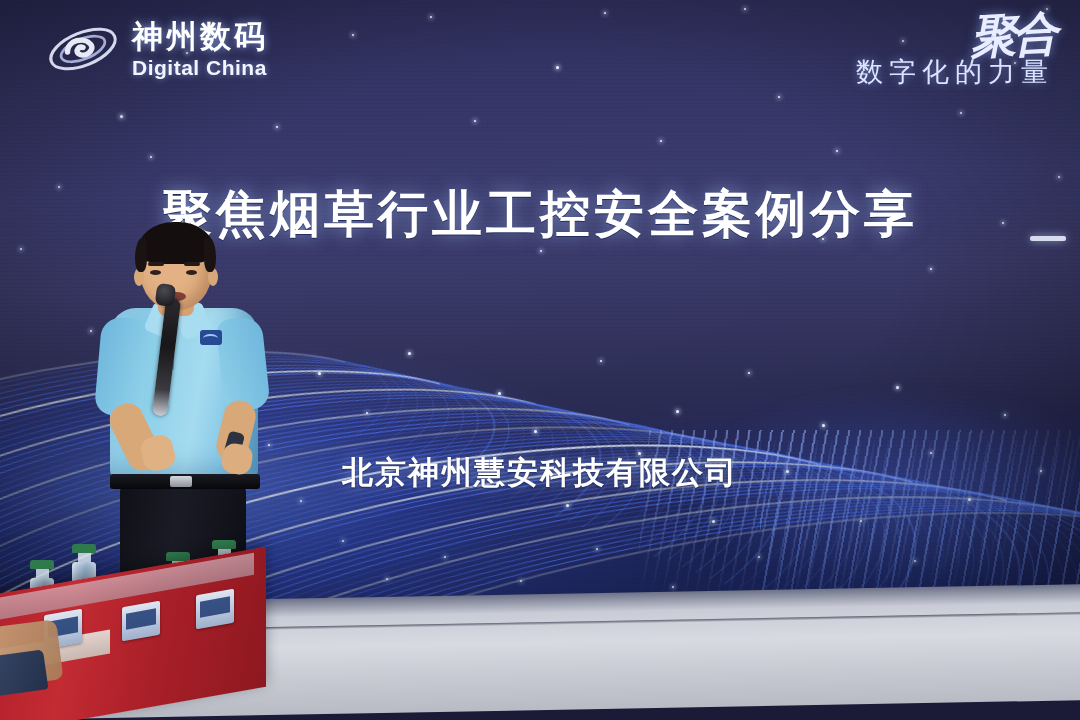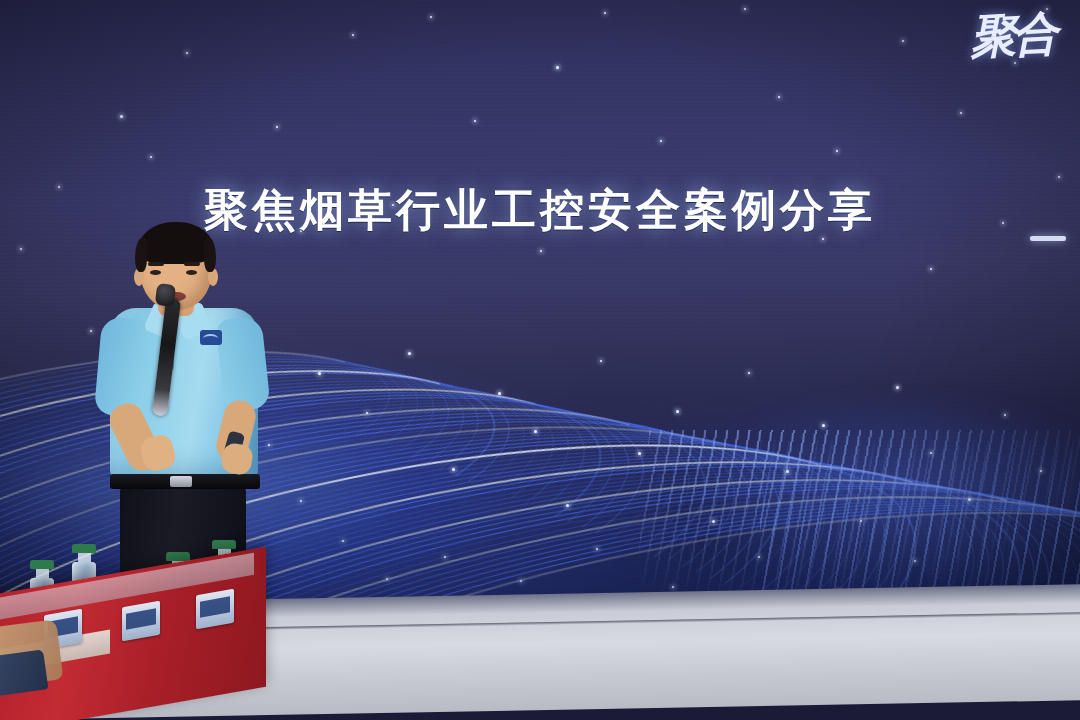--- a/index.html
+++ b/index.html
@@ -104,21 +104,21 @@
     display:inline-block;
   }
   .brand-sub{
     font-size:27px;color:#dde4ff;letter-spacing:6px;margin-top:-2px;
     font-family:"DejaVu Sans","Liberation Sans",sans-serif;
     text-shadow:0 0 8px rgba(150,180,255,.55);
   }
 
   .slide-title{
     position:absolute;left:0;right:0;top:181px;text-align:center;
-    font-size:44px;font-weight:700;color:#ffffff;letter-spacing:4px;
+    font-size:50px;font-weight:700;color:#ffffff;letter-spacing:4px;
     font-family:"DejaVu Sans","Liberation Sans",sans-serif;
     text-shadow:0 1px 0 rgba(30,40,90,.9),0 0 18px rgba(170,200,255,.55);
   }
   .slide-date{
     position:absolute;left:0;right:0;top:348px;text-align:center;
     font-size:29px;font-weight:700;color:#f4f7ff;letter-spacing:1px;
     font-family:"DejaVu Sans","Liberation Sans",sans-serif;
     text-shadow:0 0 12px rgba(160,190,255,.55);
   }
   .slide-company{
@@ -413,28 +413,41 @@
         <span class="dot" style="left: 58px; top: 186px; width: 2px; height: 2px;"></span>
         <span class="dot" style="left: 20px; top: 248px; width: 2px; height: 2px;"></span>
         <span class="dot" style="left: 90px; top: 330px; width: 2px; height: 2px;"></span>
         <span class="dot" style="left: 1058px; top: 176px; width: 2px; height: 2px;"></span>
         <span class="dot" style="left: 986px; top: 26px; width: 2px; height: 2px;"></span>
       </div>
 
     <div class="led-noise"></div>
     <div class="led-vignette"></div>
 
+    <div class="logo-dc">
+      <svg class="logo-mark" viewBox="0 0 100 80">
+        <ellipse cx="50" cy="40" rx="44" ry="21" fill="none" stroke="#e8ecff" stroke-width="4" transform="rotate(-22 50 40)" opacity=".95"></ellipse>
+        <ellipse cx="50" cy="40" rx="30" ry="13" fill="none" stroke="#cdd8ff" stroke-width="3.5" transform="rotate(-22 50 40)" opacity=".8"></ellipse>
+        <path d="M30 44 C30 28, 52 24, 60 34 C66 42, 52 52, 44 46 C40 43, 44 36, 50 38" fill="none" stroke="#f2f5ff" stroke-width="7" stroke-linecap="round"></path>
+      </svg>
+      <div class="logo-words">
+        <span class="logo-cn">神州数码</span>
+        <span class="logo-en">Digital China</span>
+      </div>
+    </div>
 
     <div class="brand-right">
       <div class="brand-cal">聚合</div>
+      <div class="brand-sub">数字化的力量</div>
     </div>
 
     <div class="deco-dash"></div>
 
     <div class="slide-title">聚焦烟草行业工控安全案例分享</div>
+    <div class="slide-company">北京神州慧安科技有限公司</div>
   </div>
 
   <div class="floor"></div>
   <div class="floor-seam"></div>
 
   <div class="speaker">
     <div class="sp-legs"></div>
     <div class="sp-leg-gap"></div>
     <div class="sp-torso"></div>
     <div class="sp-sleeve-l"></div>

